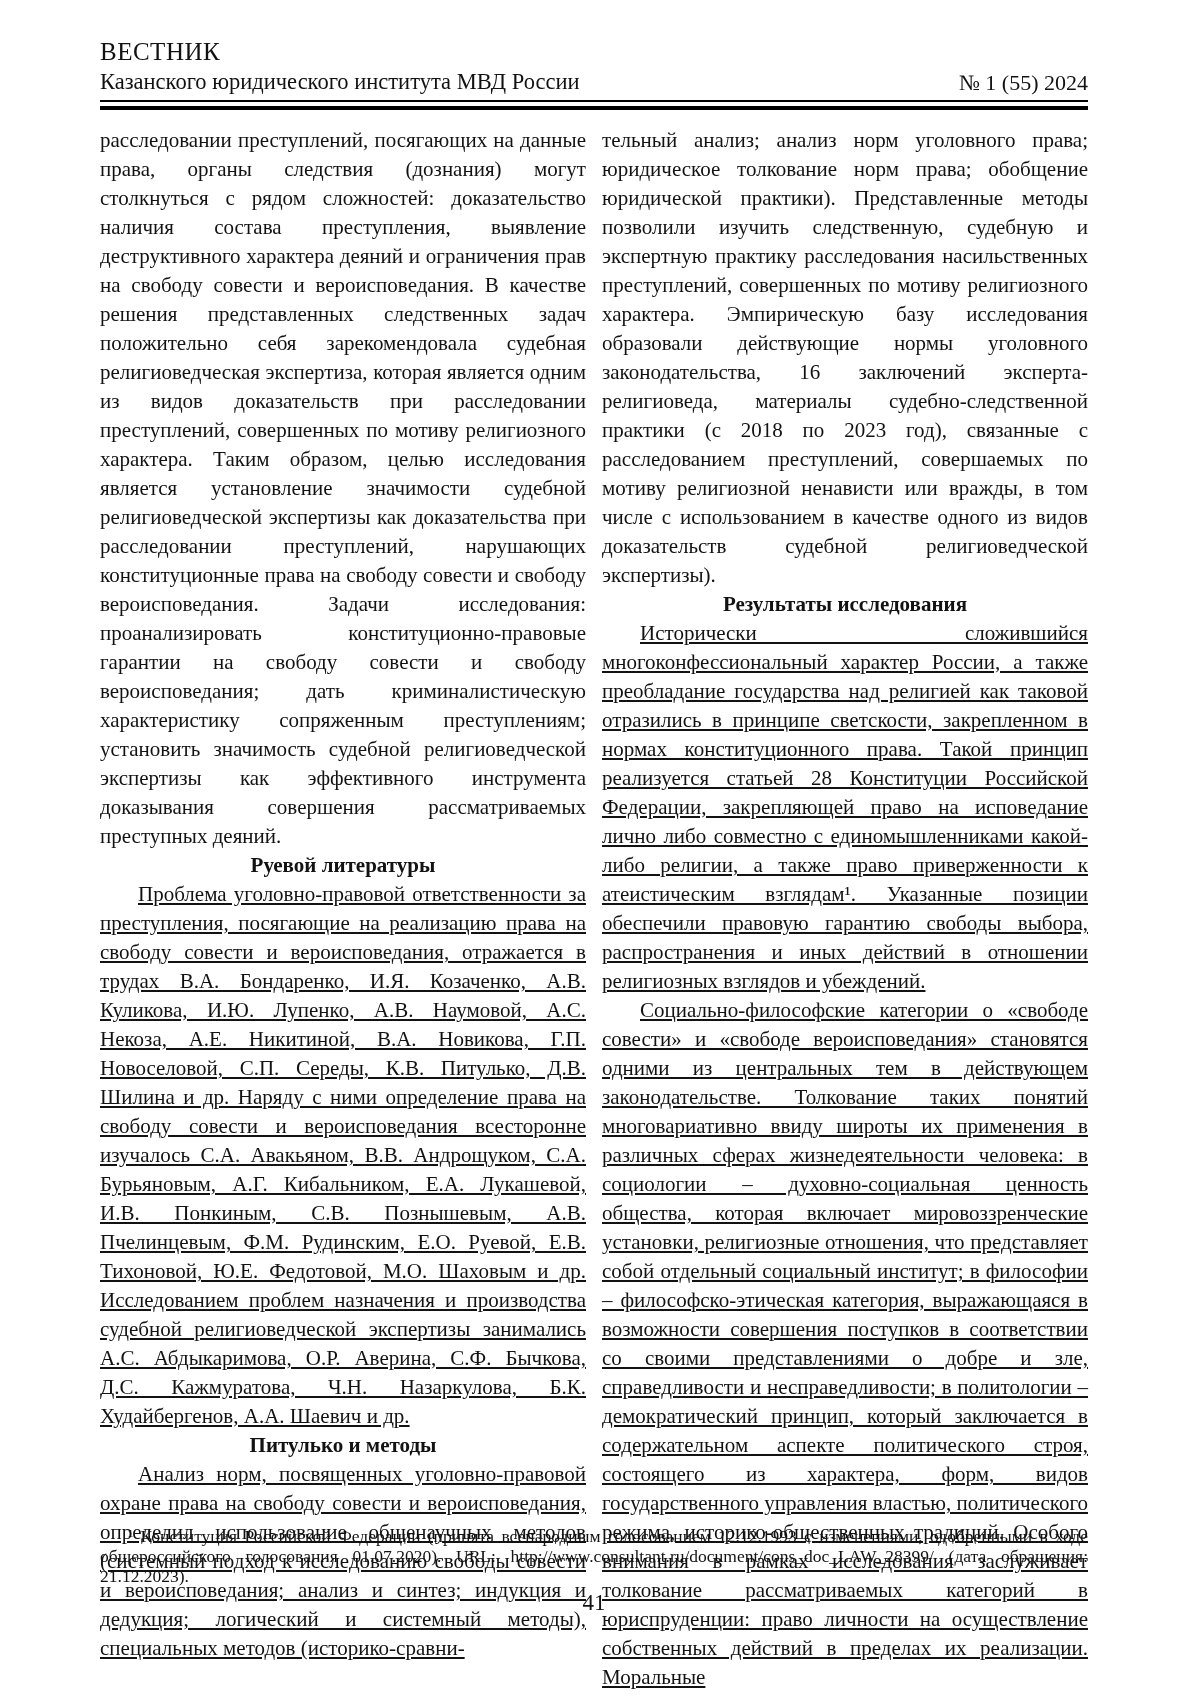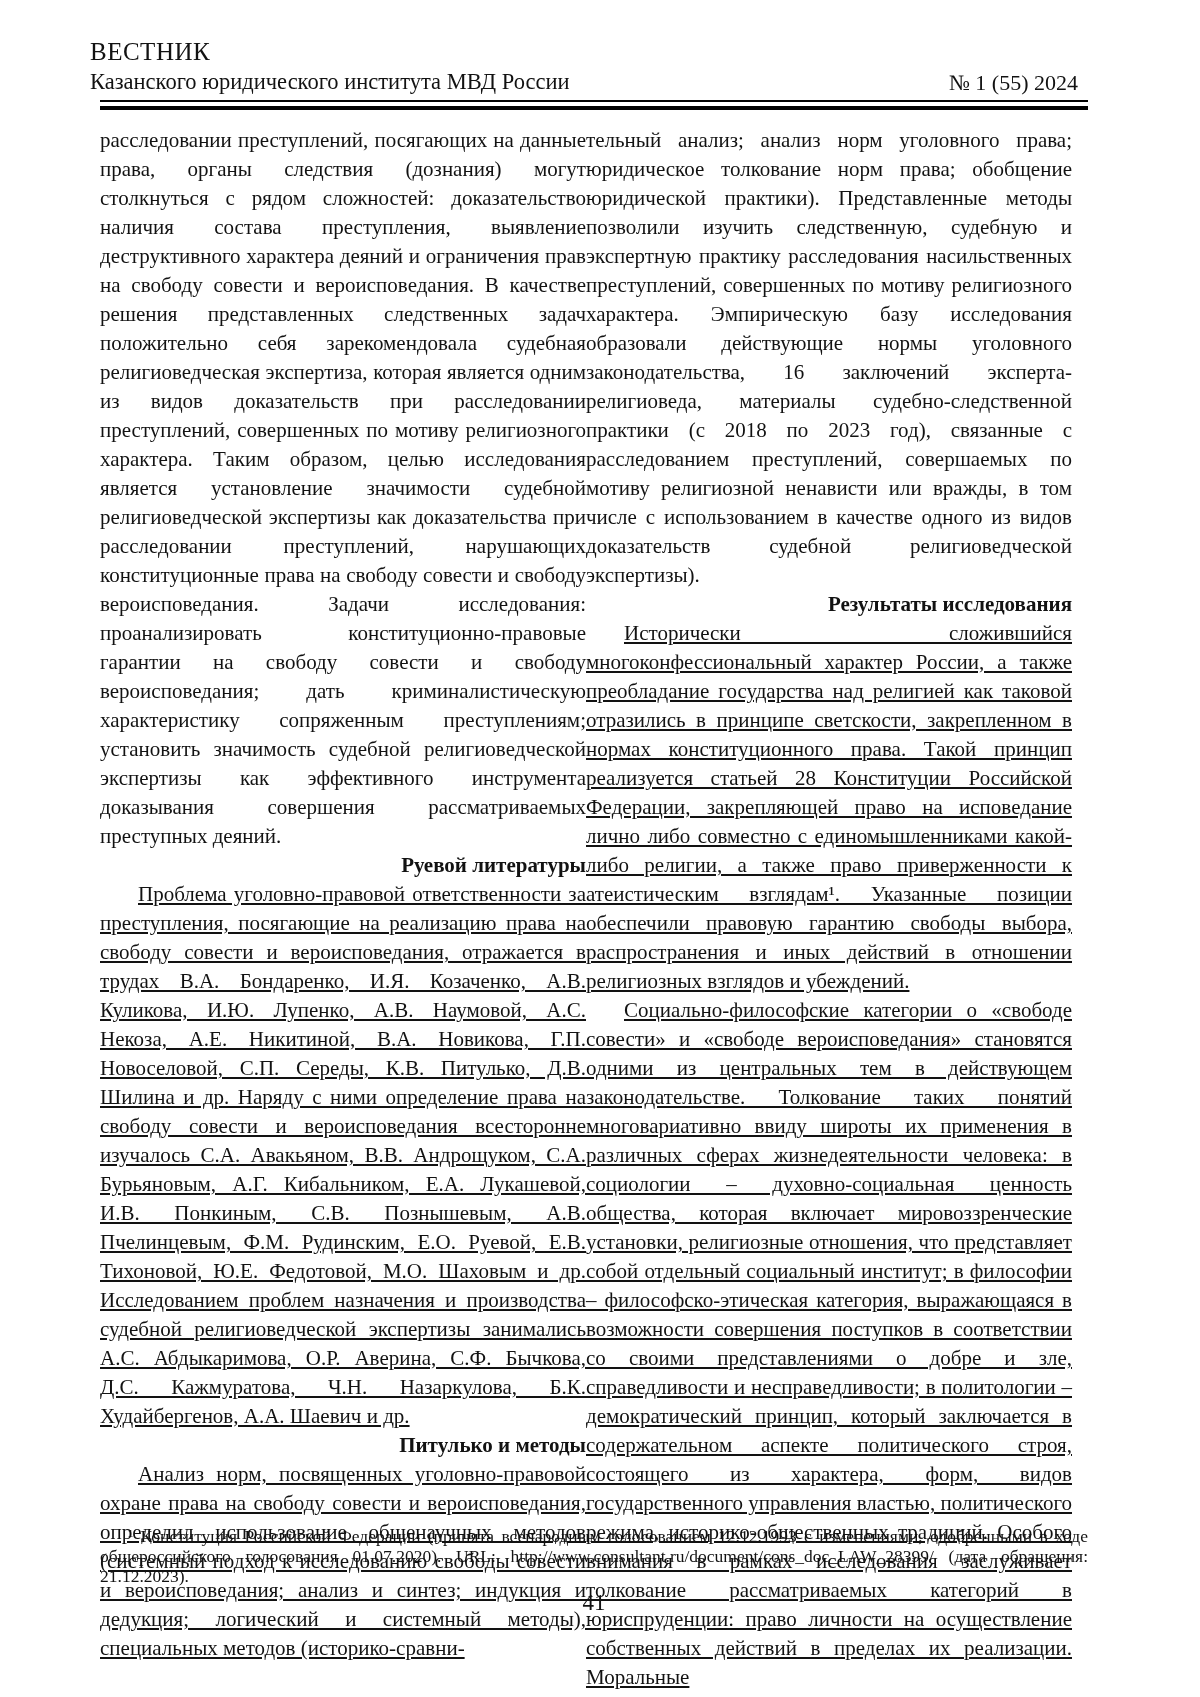--- a/index.html
+++ b/index.html
@@ -8,21 +8,21 @@
     width: 1200px;
     height: 1697px;
     margin: 0 auto;
     background: #ffffff;
     color: #121212;
     font-family: "Liberation Serif", "DejaVu Serif", serif;
     overflow: hidden;
   }
   .header {
     position: absolute;
-    left: 90px;
+    left: 100px;
     top: 36px;
     width: 988px;
     display: flex;
     justify-content: space-between;
     align-items: flex-end;
   }
   .header-left { line-height: 1.28; }
   .journal-title { font-size: 25px; letter-spacing: 0.5px; }
   .journal-subtitle { font-size: 22.5px; }
   .issue-number { font-size: 22px; white-space: nowrap; padding-bottom: 1px; }
@@ -34,33 +34,34 @@
     height: 4px;
     border-top: 2px solid #000;
     border-bottom: 4px solid #000;
   }
   .columns {
     position: absolute;
     left: 100px;
     top: 126px;
     width: 988px;
     display: flex;
+    gap: 16px;
   }
   .col {
     width: 486px;
     font-size: 21px;
     line-height: 29px;
     text-align: justify;
   }
   .para { margin: 0; }
   .para.indent { text-indent: 38px; text-decoration: underline; }
   .heading {
     margin: 0;
     font-weight: bold;
-    text-align: right;
+    text-align: center;
   }
   .footnote {
     position: absolute;
     left: 100px;
     top: 1526px;
     width: 988px;
     font-size: 17.5px;
     line-height: 20px;
     text-align: justify;
     text-indent: 28px;

